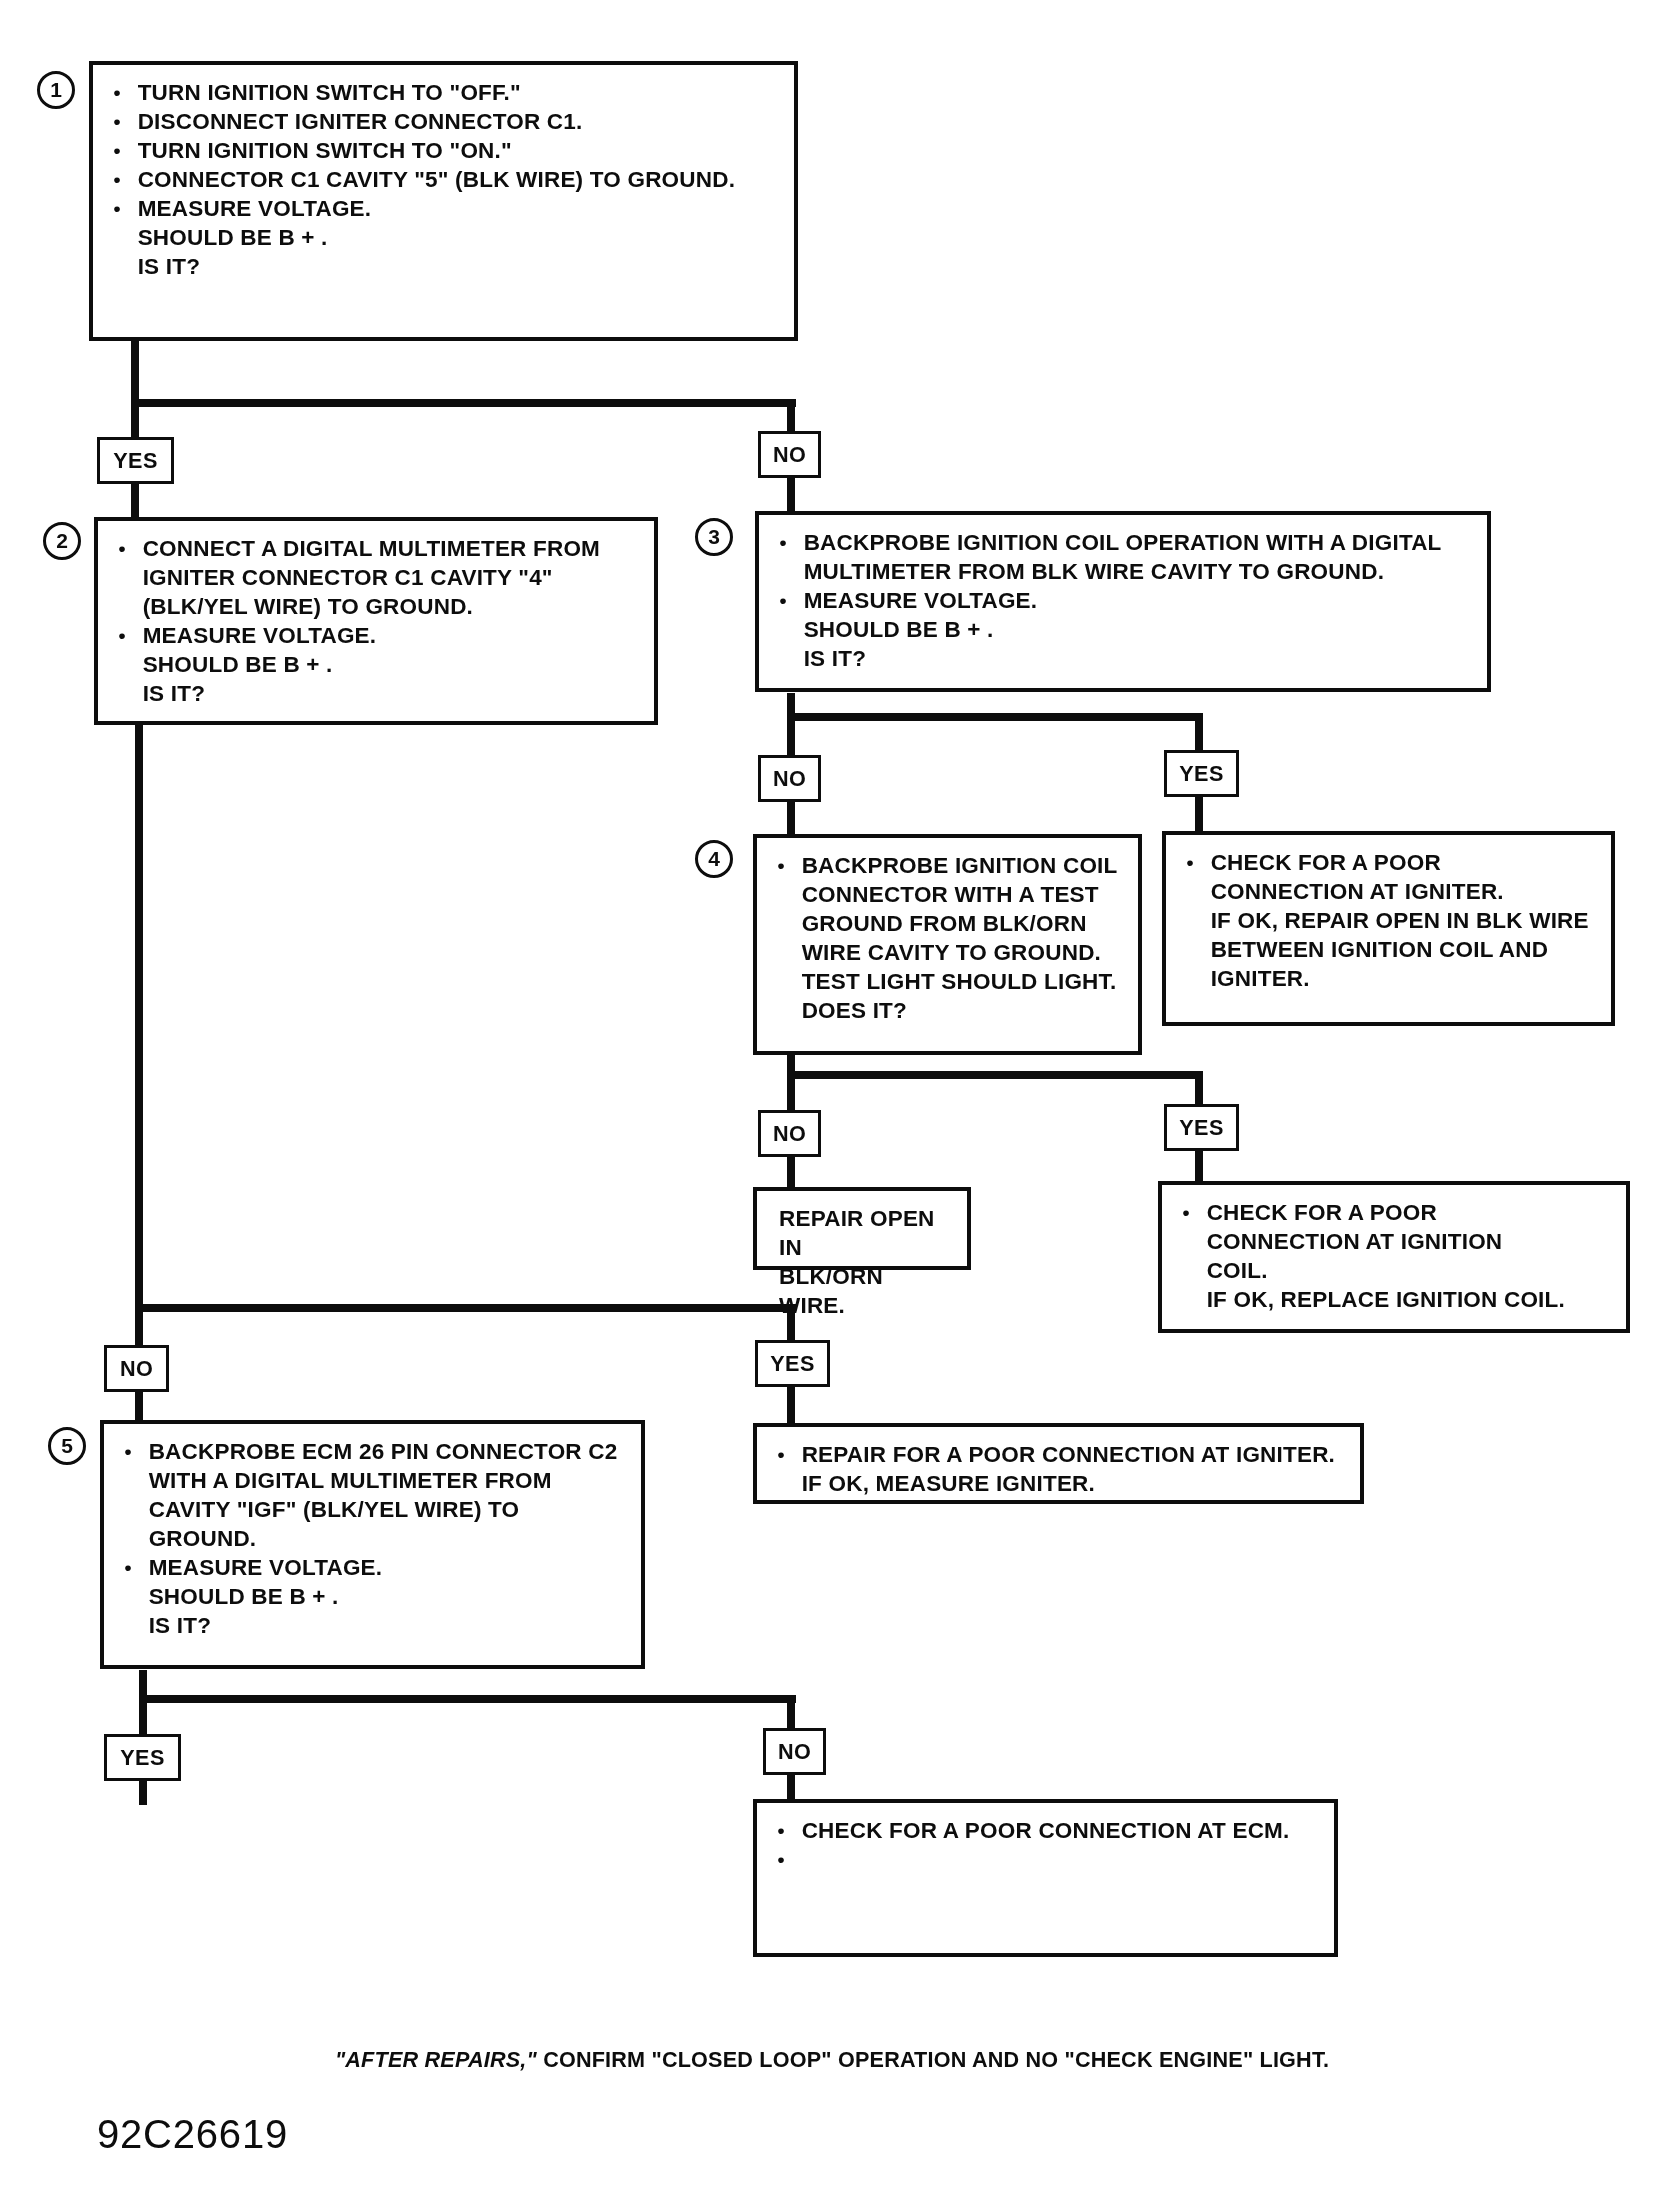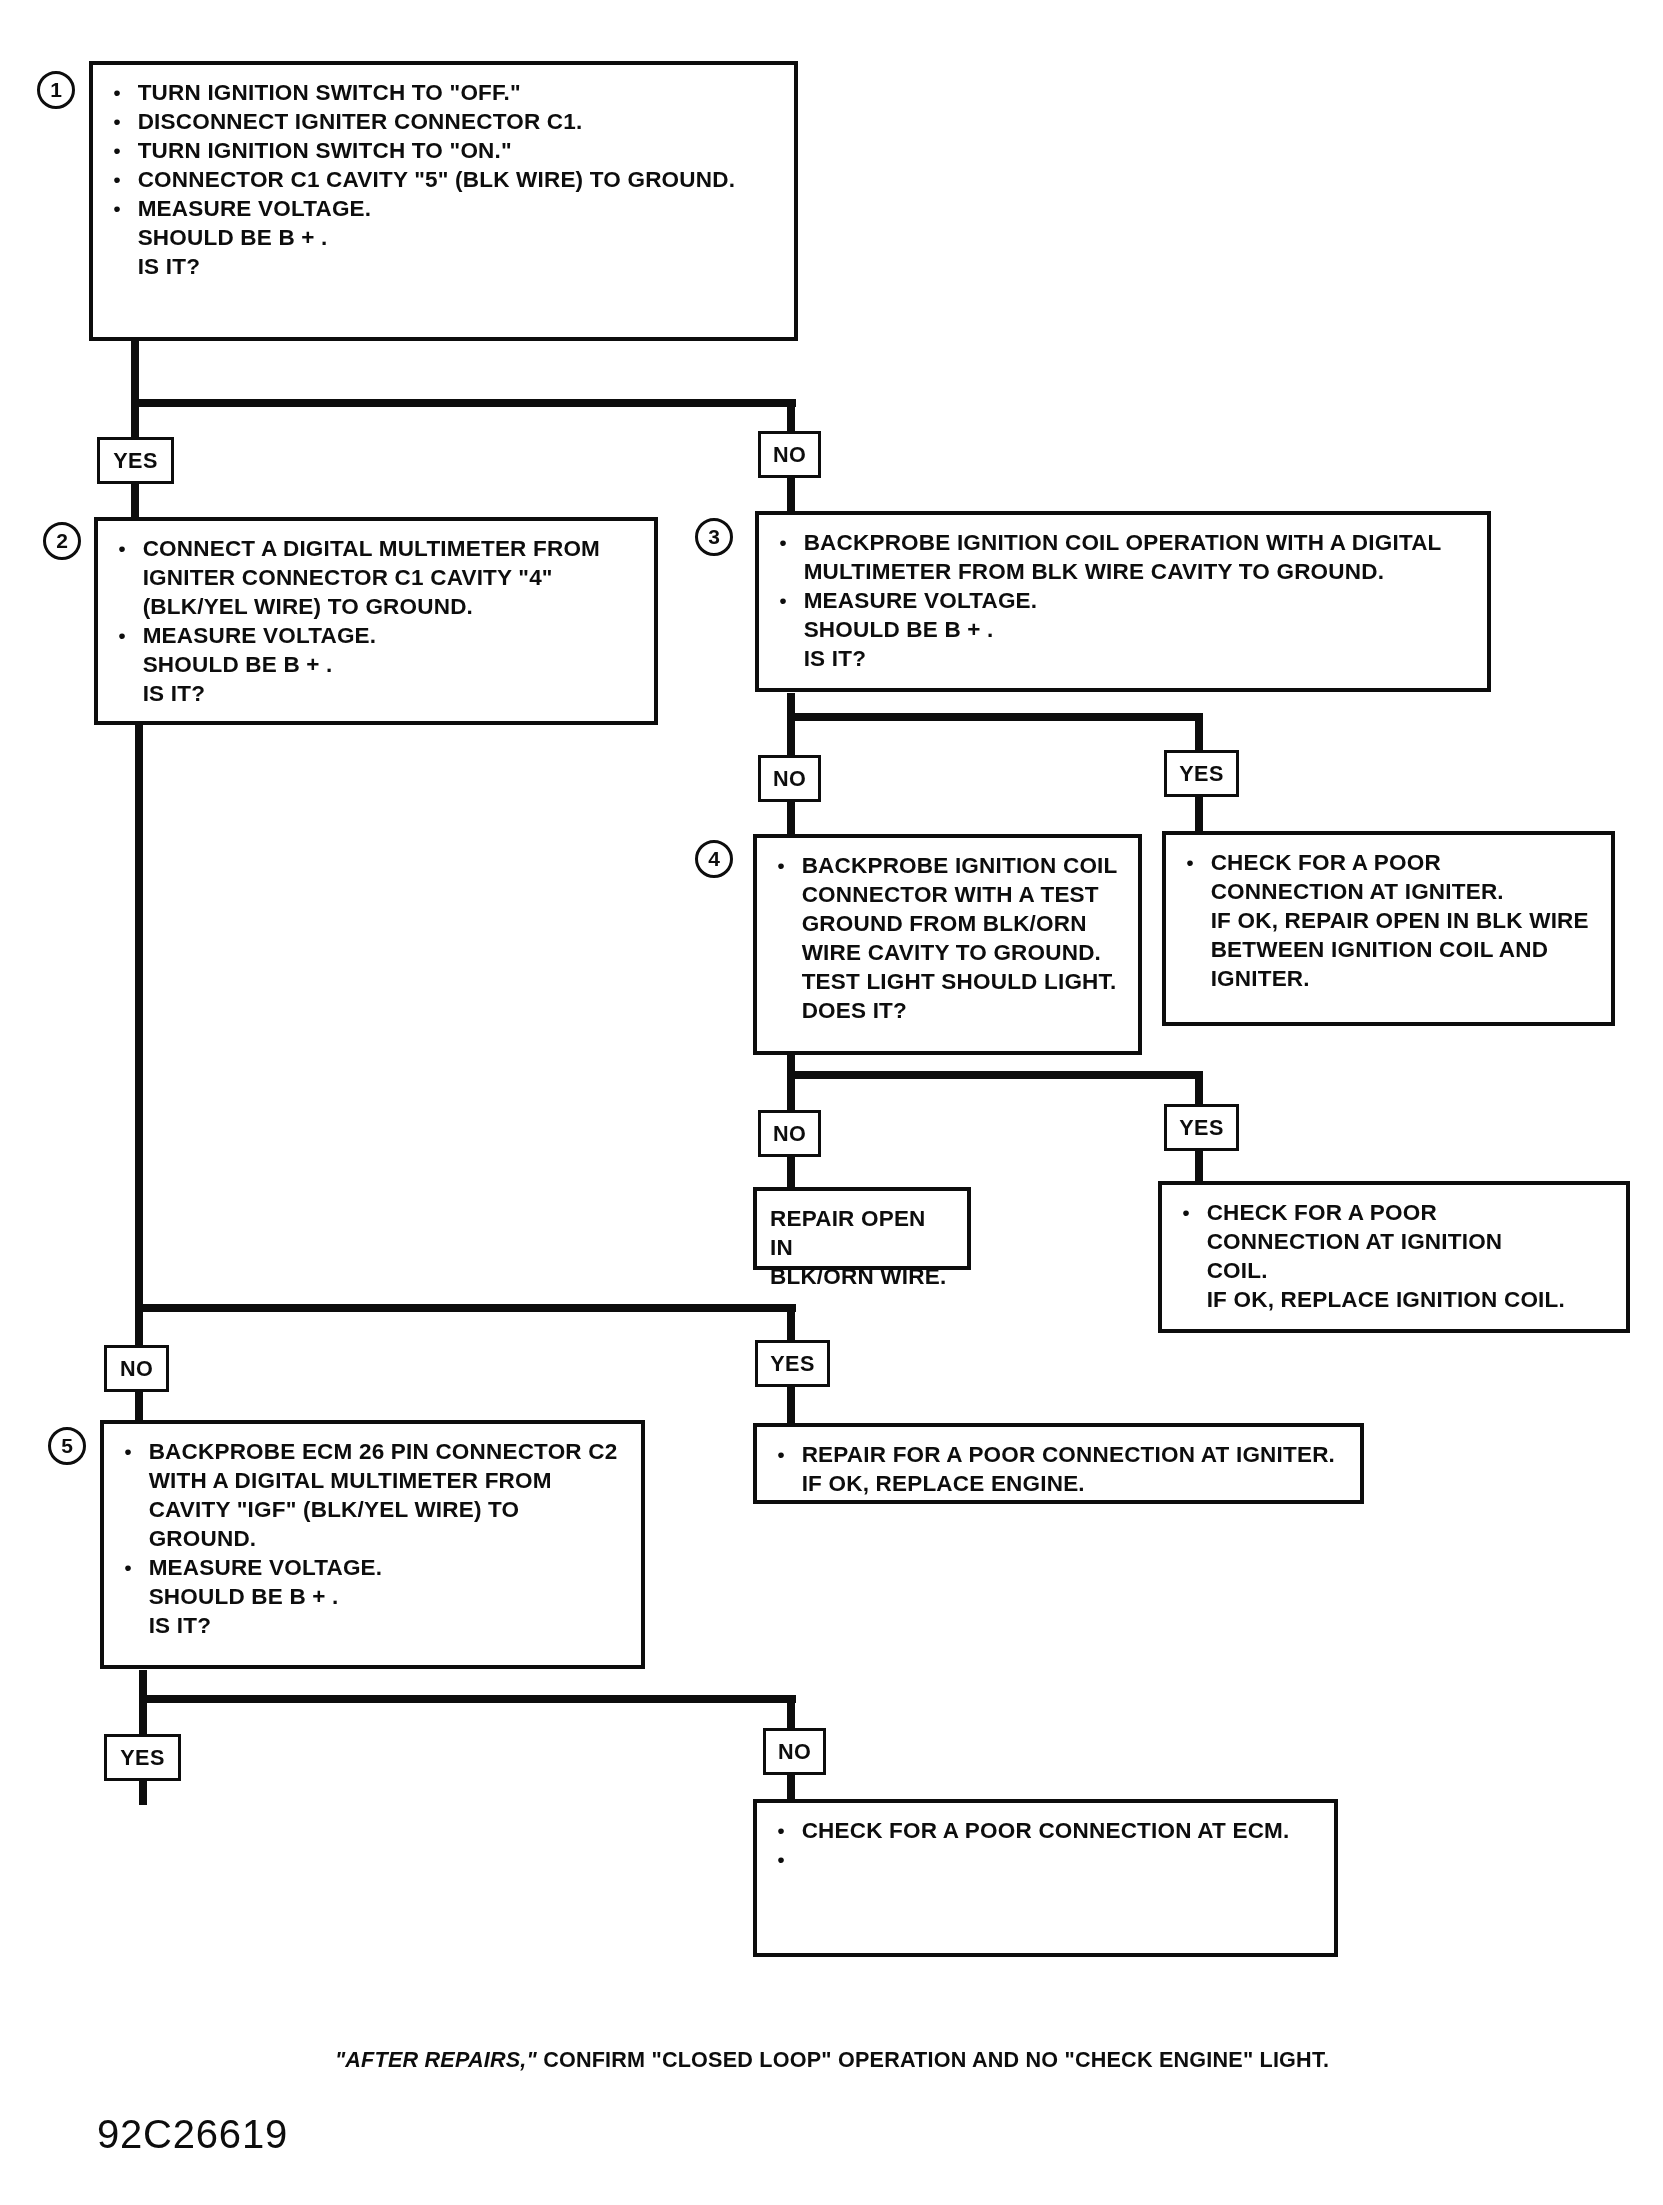--- a/index.html
+++ b/index.html
@@ -178,21 +178,21 @@
   <div class="label-box" style="left:758px; top:1110px; width:63px;">
     <span>NO</span>
   </div>
   <div class="label-box" style="left:1164px; top:1104px; width:75px;">
     <span>YES</span>
   </div>
 
   <div class="line" style="left:787px; top:1155px; width:8.3px; height:32px;"></div>
   <div class="line" style="left:1195px; top:1149px; width:8.3px; height:33px;"></div>
 
-  <div class="box" style="left:753px; top:1187px; width:218px; height:83px; padding-left:13px;">
+  <div class="box" style="left:753px; top:1187px; width:218px; height:83px; padding-left:22px;">
       <div class="item">
         <div class="lines">
           <div>REPAIR OPEN IN</div>
           <div>BLK/ORN WIRE.</div>
         </div>
       </div>
     </div>
 
   <div class="box" style="left:1158px; top:1181px; width:472px; height:152px;">
       <div class="item">
@@ -241,21 +241,21 @@
           <div>IS IT?</div>
         </div>
       </div>
     </div>
 
   <div class="box" style="left:753px; top:1423px; width:611px; height:81px;">
       <div class="item">
         <span class="bullet">●</span>
         <div class="lines">
           <div>REPAIR FOR A POOR CONNECTION AT IGNITER.</div>
-          <div>IF OK, REPLACE ENGINE.</div>
+          <div>IF OK, MEASURE IGNITER.</div>
         </div>
       </div>
     </div>
 
   <div class="line" style="left:139px; top:1670px; width:8.3px; height:64px;"></div>
   <div class="line" style="left:139px; top:1695px; width:657px; height:8.3px;"></div>
   <div class="line" style="left:787px; top:1695px; width:8.3px; height:33px;"></div>
 
   <div class="label-box" style="left:104px; top:1734px; width:77px;">
     <span>YES</span>

